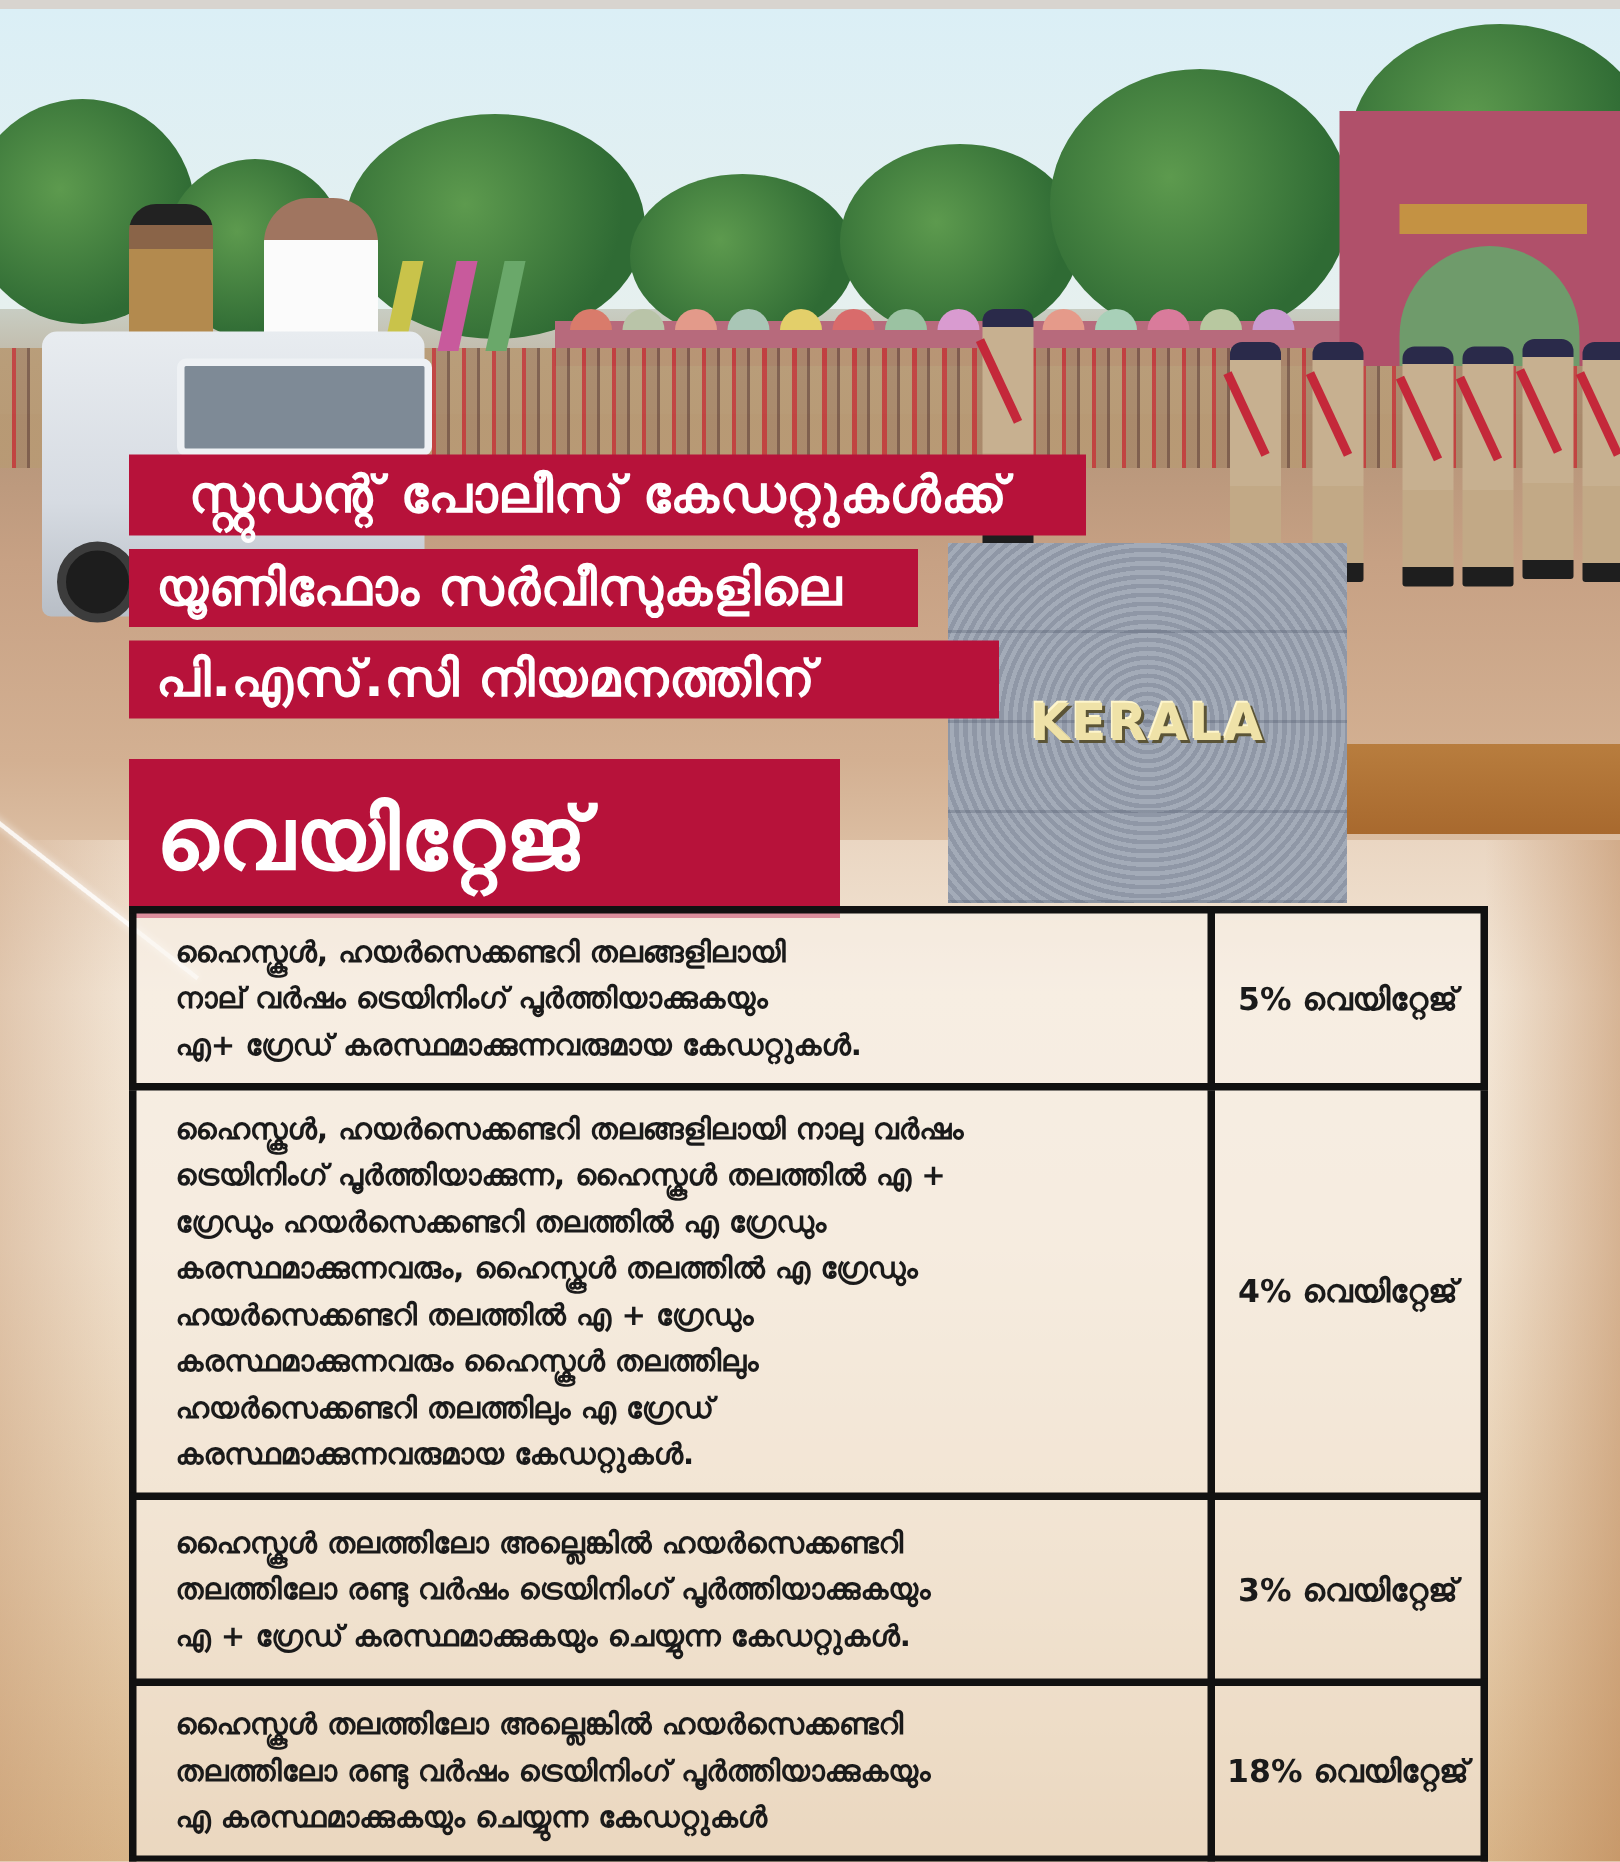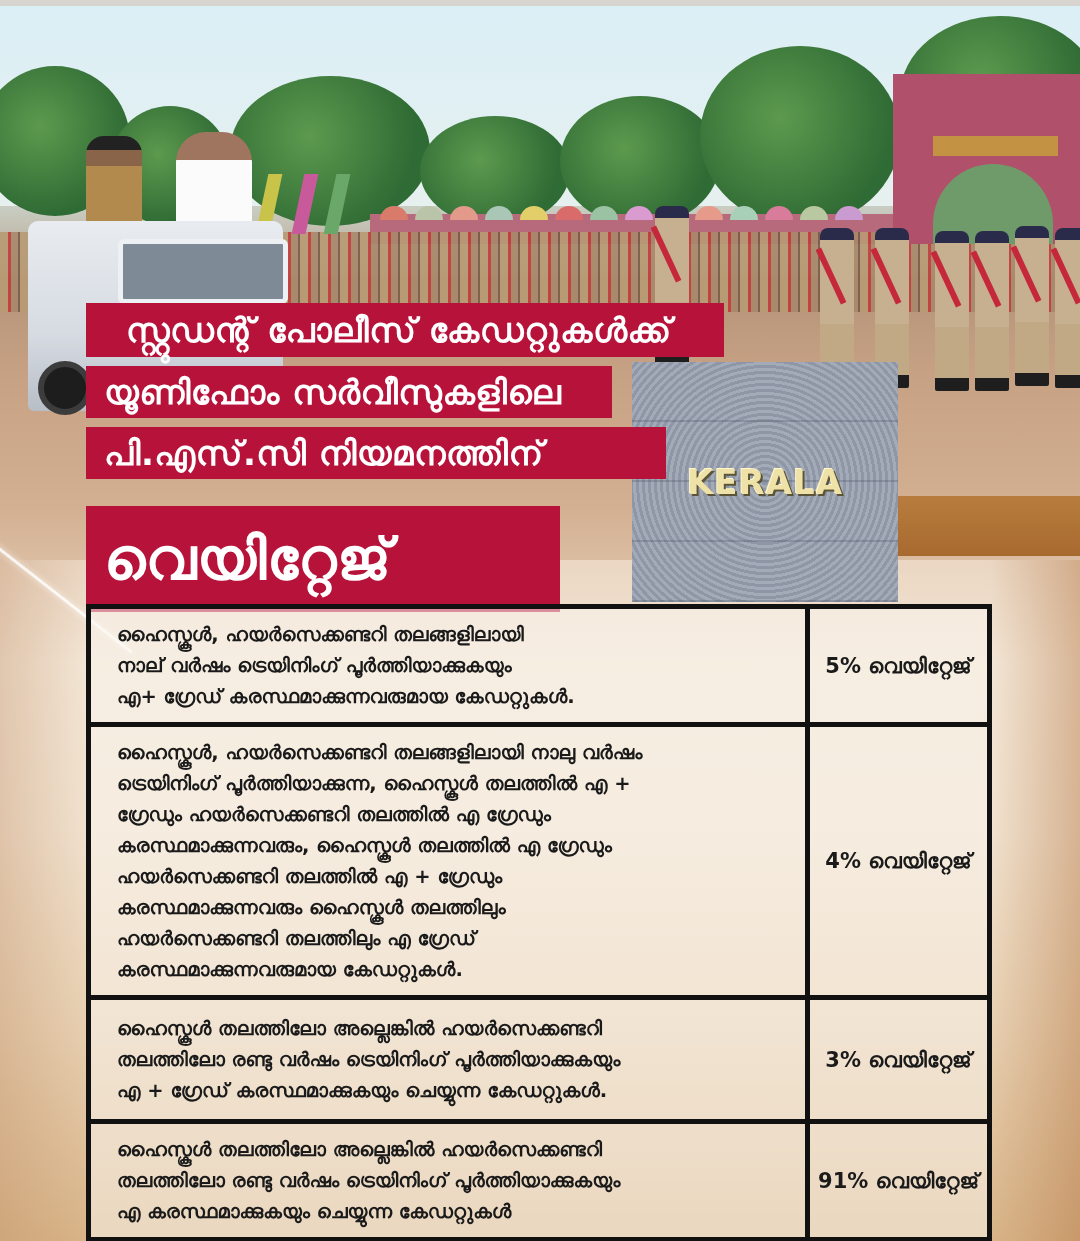--- a/index.html
+++ b/index.html
@@ -297,16 +297,16 @@
       <span class="criteria-line">എ + ഗ്രേഡ് കരസ്ഥമാക്കുകയും ചെയ്യുന്ന കേഡറ്റുകൾ.</span>
     </td>
     <td class="value-cell">3% വെയിറ്റേജ്</td>
   </tr>
   <tr class="row-4">
     <td class="criteria-cell">
       <span class="criteria-line">ഹൈസ്കൂൾ തലത്തിലോ അല്ലെങ്കിൽ ഹയർസെക്കണ്ടറി</span>
       <span class="criteria-line">തലത്തിലോ രണ്ടു വർഷം ട്രെയിനിംഗ് പൂർത്തിയാക്കുകയും</span>
       <span class="criteria-line">എ കരസ്ഥമാക്കുകയും ചെയ്യുന്ന കേഡറ്റുകൾ</span>
     </td>
-    <td class="value-cell">91% വെയിറ്റേജ്</td>
+    <td class="value-cell">18% വെയിറ്റേജ്</td>
   </tr>
 </tbody>
   </table>
 
 </body></html>

